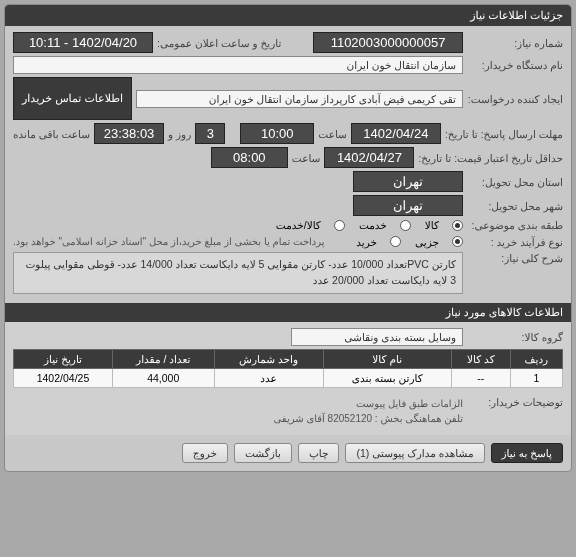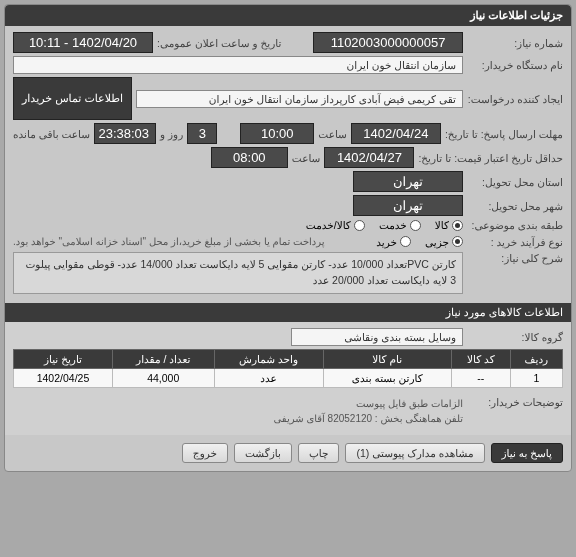--- a/index.html
+++ b/index.html
@@ -17,21 +17,20 @@
   border: 1px solid #888;
   margin: 4px;
   border-radius: 4px;
 }
 .header-bar {
   background: #3a3a3a;
   color: #fff;
   padding: 4px 8px;
   font-size: 11px;
   border-radius: 4px 4px 0 0;
-  font-weight: bold;
 }
 .form-area {
   padding: 6px 8px;
 }
 .row {
   display: flex;
   align-items: center;
   margin-bottom: 3px;
   gap: 4px;
   flex-wrap: wrap;
@@ -73,21 +72,21 @@
   text-align: center;
 }
 .radio-group {
   display: flex;
   gap: 14px;
   align-items: center;
 }
 .radio-item {
   display: flex;
   align-items: center;
-  gap: 3px;
+  gap: 13px;
   font-size: 10.5px;
 }
 .radio-dot {
   width: 11px; height: 11px;
   border: 1px solid #555;
   border-radius: 50%;
   background: #fff;
   display: inline-block;
   position: relative;
 }
@@ -186,21 +185,21 @@
     </div>
 
     <div class="row">
       <span class="label">مهلت ارسال پاسخ: تا تاریخ:</span>
       <span class="dark-input" style="width:90px">1402/04/24</span>
       <span class="label label-sm">ساعت</span>
       <span class="dark-input" style="width:74px">10:00</span>
       <span style="flex:1"></span>
       <span class="dark-input" style="width:30px">3</span>
       <span class="label label-sm">روز و</span>
-      <span class="dark-input" style="width:62px">23:38:03</span>
+      <span class="dark-input" style="width:70px">23:38:03</span>
       <span class="label label-sm">ساعت باقی مانده</span>
     </div>
 
     <div class="row">
       <span class="label">حداقل تاریخ اعتبار قیمت: تا تاریخ:</span>
       <span class="dark-input" style="width:90px">1402/04/27</span>
       <span class="label label-sm">ساعت</span>
       <span class="dark-input" style="width:77px">08:00</span>
     </div>
 

